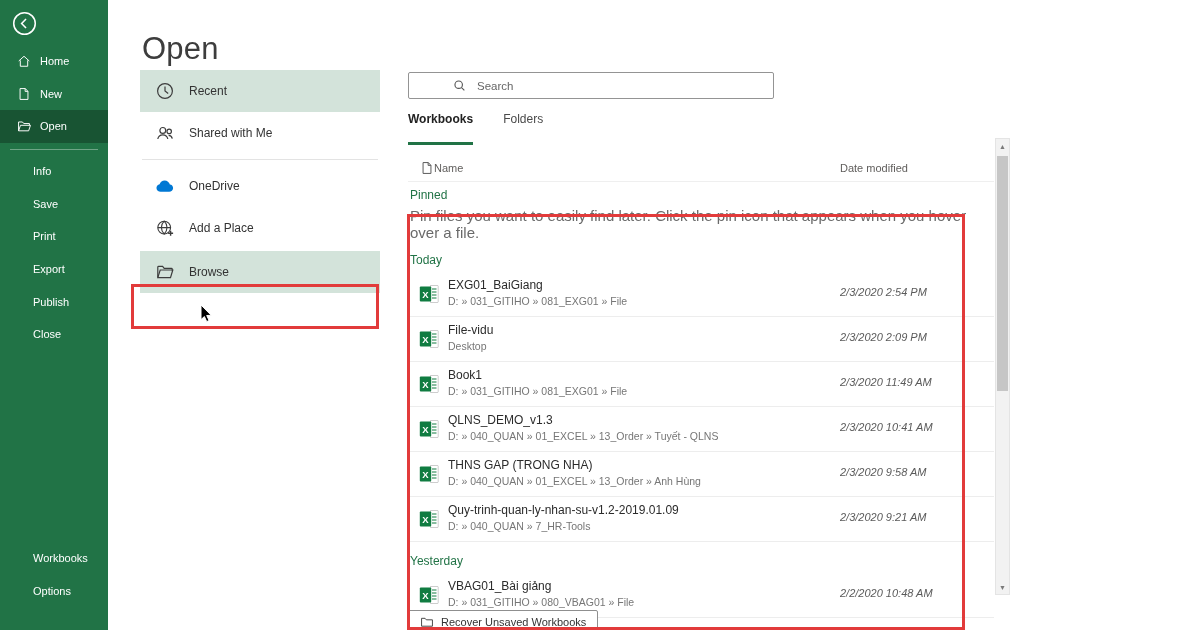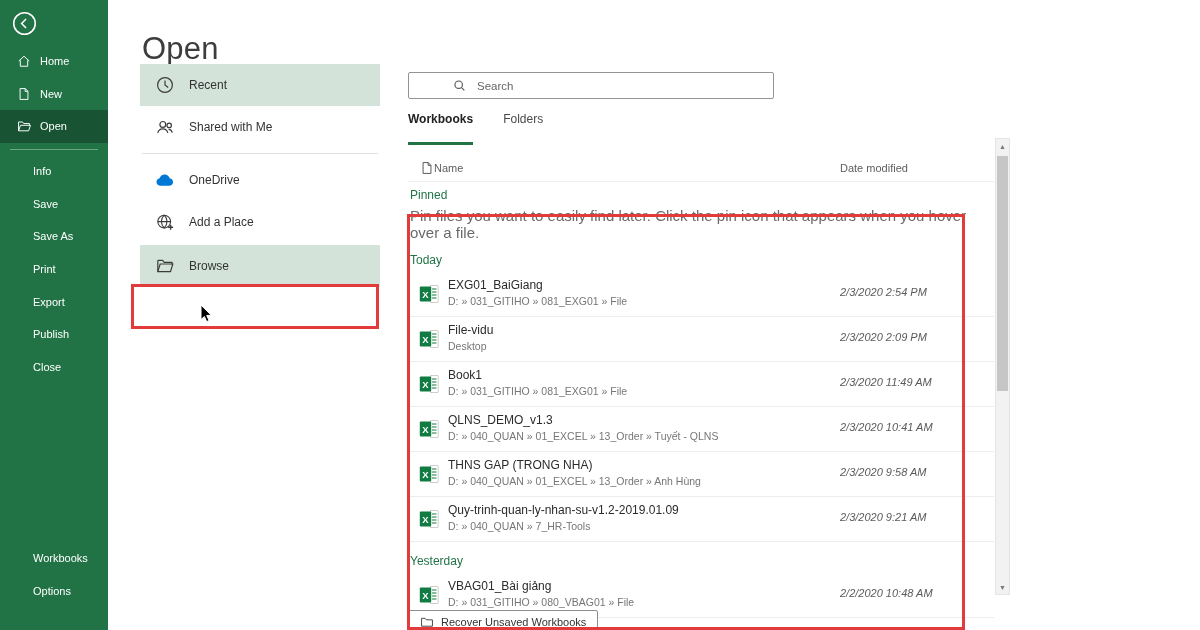--- a/index.html
+++ b/index.html
@@ -18,21 +18,21 @@
   .side-item.mid{padding-left:33px;}
   .side-item.selected{background:#185433;}
   .s-icon{width:14px;height:14px;display:inline-flex;flex:0 0 auto;}
   .s-icon svg{width:100%;height:100%;}
   .nav-divider{position:absolute;top:149px;left:10px;right:10px;border-top:1px solid rgba(255,255,255,.35);}
 
   
   .page-title{position:absolute;left:142px;top:10px;font-size:31px;font-weight:300;color:#3d3d3d;letter-spacing:.2px;}
 
   
-  .places{position:absolute;left:140px;top:64px;width:240px;font-size:12px;color:#333;}
+  .places{position:absolute;left:140px;top:70px;width:240px;font-size:12px;color:#333;}
   .place{height:42px;display:flex;align-items:center;gap:15px;padding-left:16px;cursor:pointer;}
   .place.selected{background:#d3e3da;}
   .place.gap{margin-top:2px;}
   .place .icon{width:18px;height:18px;display:inline-flex;color:#3c3c3c;flex:0 0 auto;}
   .place .icon svg{width:100%;height:100%;}
   .places-divider{border-top:1px solid #e3e3e3;margin:5px 2px;}
 
   
   .files-pane{position:absolute;left:408px;top:72px;width:586px;}
   .search-box{width:320px;height:25px;border:1px solid #949494;border-radius:2px;display:flex;
@@ -126,23 +126,20 @@
       </nav>
     <div class="nav-divider"></div>
     <nav class="nav-mid" id="nav-mid">
         <div class="side-item mid">
           <span class="side-label">Info</span>
         </div>
         <div class="side-item mid">
           <span class="side-label">Save</span>
         </div>
         <div class="side-item mid">
-          <span class="side-label">Save As</span>
-        </div>
-        <div class="side-item mid">
           <span class="side-label">Print</span>
         </div>
         <div class="side-item mid">
           <span class="side-label">Export</span>
         </div>
         <div class="side-item mid">
           <span class="side-label">Publish</span>
         </div>
         <div class="side-item mid">
           <span class="side-label">Close</span>

